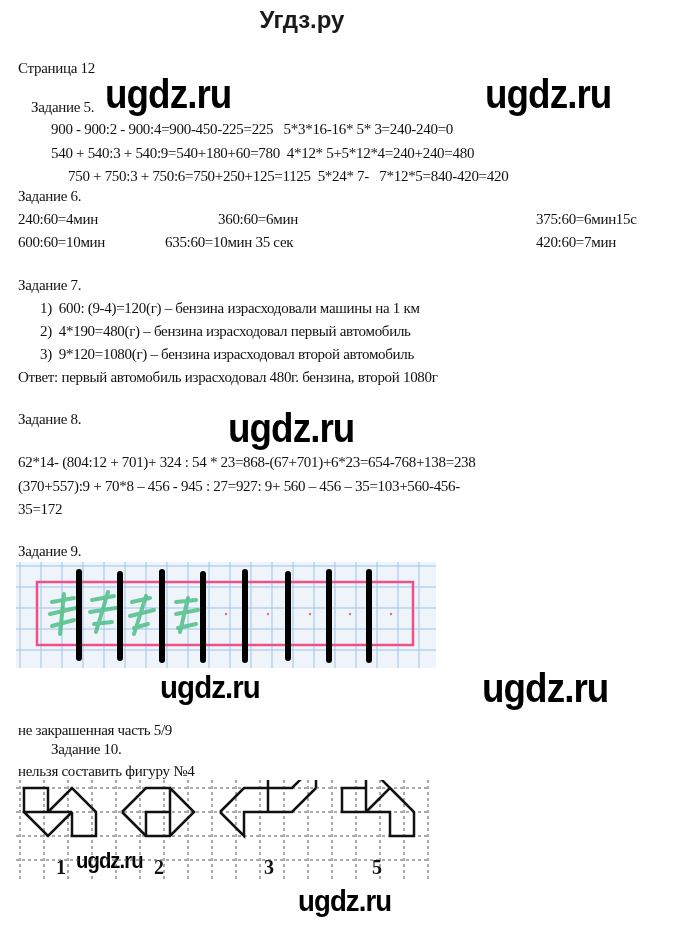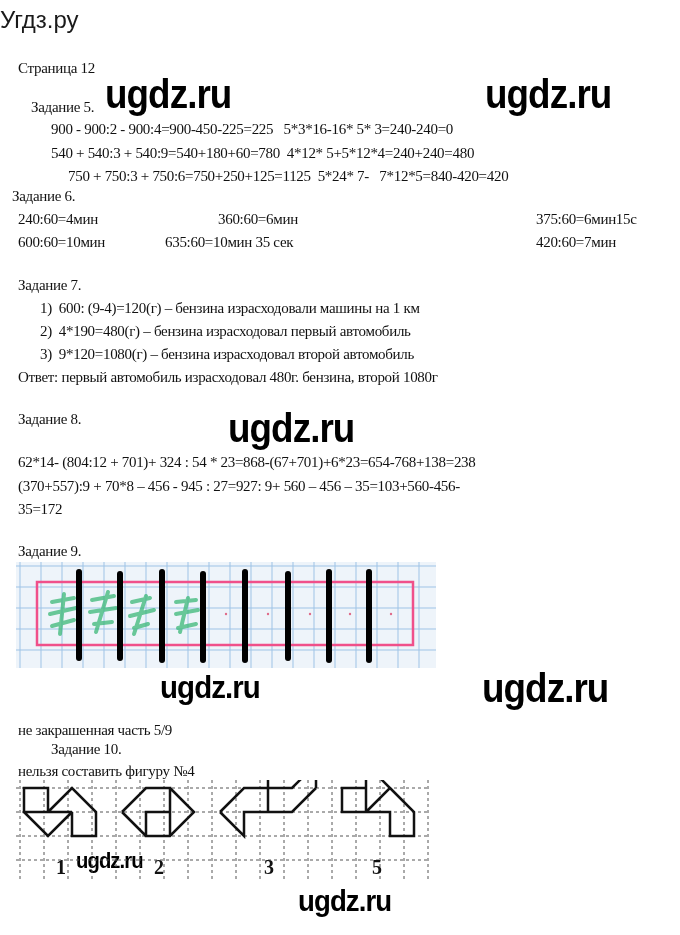--- a/index.html
+++ b/index.html
@@ -1,19 +1,19 @@
 <!DOCTYPE html>
 <html><head>
 <meta charset="utf-8">
 <style>
   html, body { margin: 0; padding: 0; background: #ffffff; }
   body { width: 680px; height: 935px; position: relative; overflow: hidden;
          font-family: "Liberation Serif", serif; color: #111; }
-  .site-title { position: absolute; top: 6px; left: 0; width: 604px; 
-                font-family: "Liberation Sans", sans-serif; font-weight: normal; font-size: 24px; color: #1a1a1a; }
+  .site-title { position: absolute; top: 6px; left: 0; width: 604px; text-align: center;
+                font-family: "Liberation Sans", sans-serif; font-weight: bold; font-size: 24px; color: #1a1a1a; }
   .line { position: absolute; font-size: 15px; line-height: 22px; white-space: pre; letter-spacing: -0.3px; }
   .wm { position: absolute; font-family: "Liberation Sans", sans-serif; font-weight: bold; color: #000;
         letter-spacing: -1px; transform: scaleX(0.92); transform-origin: left top; }
   .wm-big { font-size: 40px; }
   .wm-small { font-size: 22px; }
   .pic { position: absolute; }
 </style>
 </head>
 <body>
 
@@ -27,21 +27,21 @@
 <div class="wm" style="left:160px; top:669px; font-size:32px;">ugdz.ru</div>
 <div class="wm wm-big" style="left:482px; top:666px;">ugdz.ru</div>
 <div class="wm wm-small" style="left:76px; top:848px;">ugdz.ru</div>
 <div class="wm" style="left:298px; top:884px; font-size:30px;">ugdz.ru</div>
 
 <div class="line" style="left:18px; top:96px;margin-left:13px;">Задание 5.</div>
 <div class="line" style="left:51px; top:118px;">900 - 900:2 - 900:4=900-450-225=225   5*3*16-16* 5* 3=240-240=0</div>
 <div class="line" style="left:51px; top:142px;">540 + 540:3 + 540:9=540+180+60=780  4*12* 5+5*12*4=240+240=480</div>
 <div class="line" style="left:68px; top:165px;">750 + 750:3 + 750:6=750+250+125=1125  5*24* 7-   7*12*5=840-420=420</div>
 
-<div class="line" style="left:12px; top:185px;text-align:right;">Задание 6.</div>
+<div class="line" style="left:18px; top:185px;text-align:right;">Задание 6.</div>
 <div class="line" style="left:18px; top:208px;">240:60=4мин</div>
 <div class="line" style="left:218px; top:208px;">360:60=6мин</div>
 <div class="line" style="left:536px; top:208px;">375:60=6мин15с</div>
 <div class="line" style="left:18px; top:231px;">600:60=10мин</div>
 <div class="line" style="left:165px; top:231px;">635:60=10мин 35 сек</div>
 <div class="line" style="left:536px; top:231px;">420:60=7мин</div>
 
 <div class="line" style="left:18px; top:274px;">Задание 7.</div>
 <div class="line" style="left:40px; top:297px;">1)  600: (9-4)=120(г) – бензина израсходовали машины на 1 км</div>
 <div class="line" style="left:40px; top:320px;">2)  4*190=480(г) – бензина израсходовал первый автомобиль</div>

